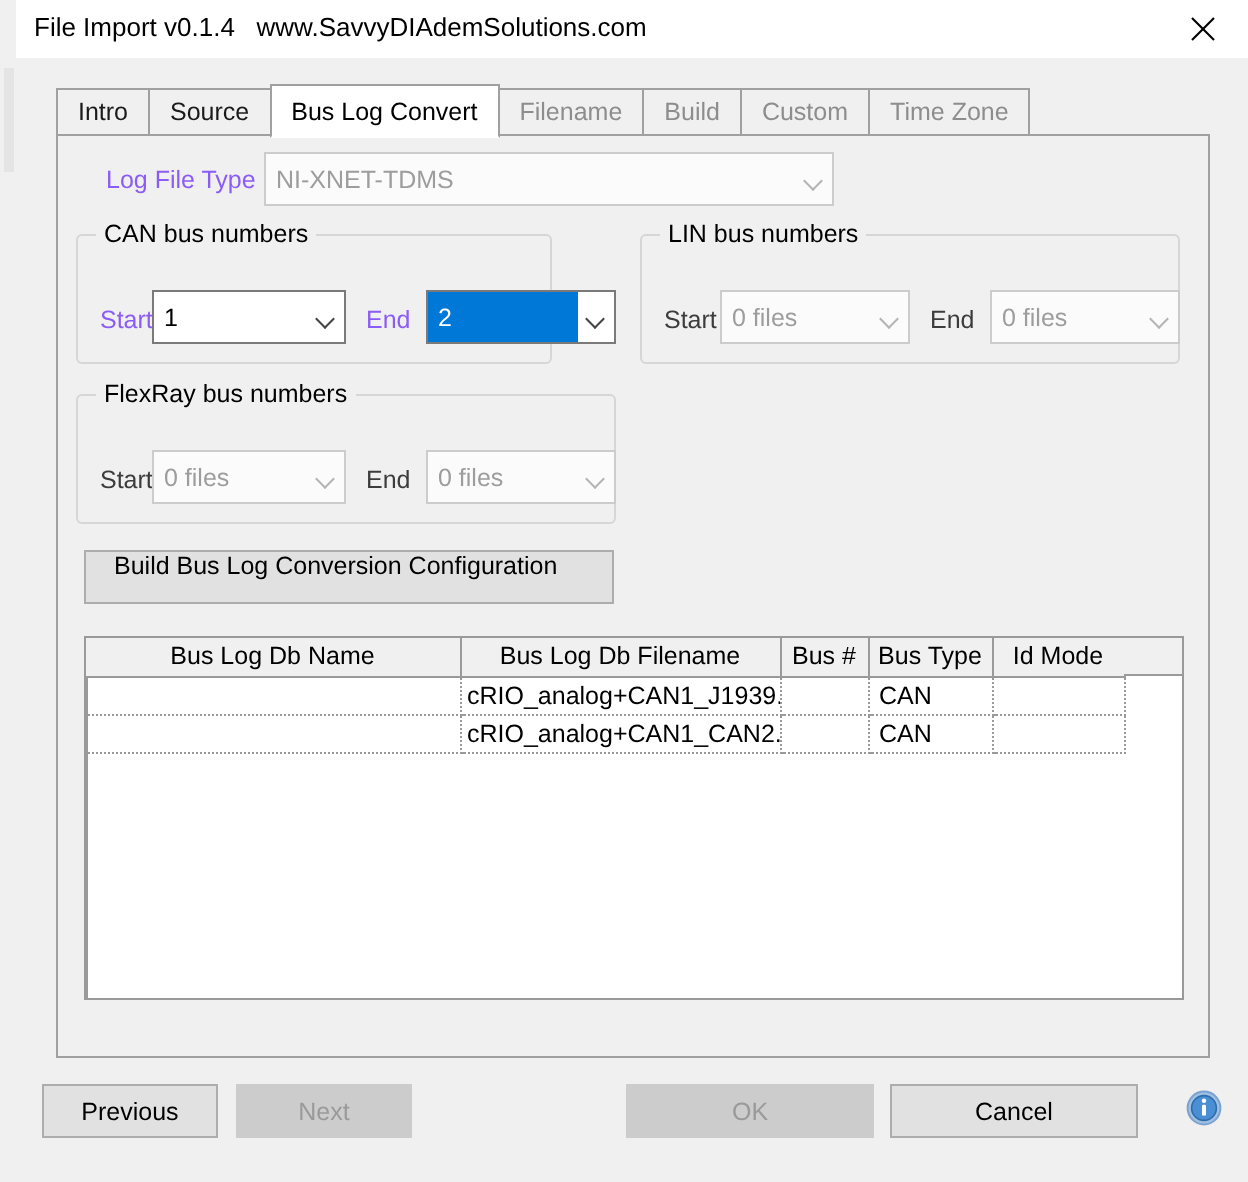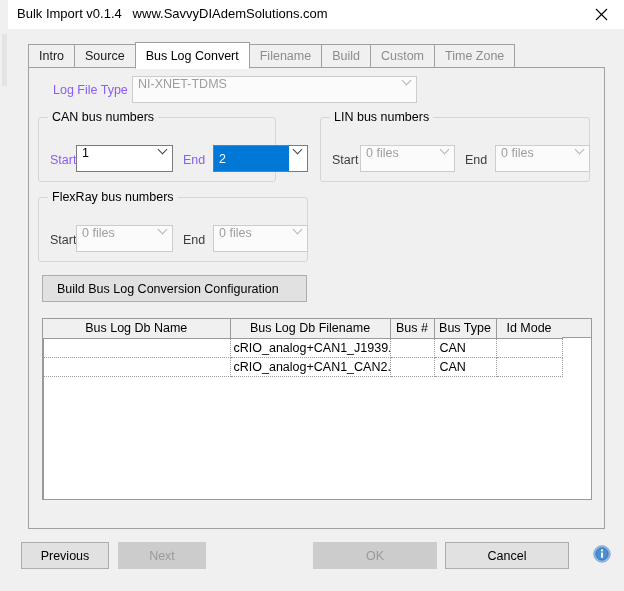--- a/index.html
+++ b/index.html
@@ -124,21 +124,21 @@
     white-space: nowrap;
   }
 
   
   .combo {
     position: absolute;
     box-sizing: border-box;
     background: #ffffff;
     border: 1px solid #7a7a7a;
     display: flex;
-    align-items: flex-start;
+    align-items: center;
     cursor: default;
   }
   .combo .val {
     flex: 1;
     padding-left: 5px;
     font-size: 12.5px;
     color: #000000;
     white-space: nowrap;
     overflow: hidden;
   }
@@ -193,21 +193,21 @@
     white-space: nowrap;
   }
 
   
   .btn {
     position: absolute;
     box-sizing: border-box;
     background: #e1e1e1;
     border: 1px solid #adadad;
     display: flex;
-    align-items: center;
+    align-items: flex-start;
     justify-content: center;
     font-size: 12.5px;
     color: #000000;
     white-space: nowrap;
     cursor: default;
   }
   .btn.left-align { justify-content: flex-start; padding-left: 14px; }
 
   
   .grid-wrap {
@@ -299,21 +299,21 @@
 </head>
 <body>
 
 <div class="bg-sliver">
   <div class="bg-sliver-inner"></div>
 </div>
 
 <div class="window">
 
   <div class="titlebar">
-    <div class="title-text">Bulk Import v0.1.4   www.SavvyDIAdemSolutions.com</div>
+    <div class="title-text">File Import v0.1.4   www.SavvyDIAdemSolutions.com</div>
     <div class="close-btn">
       <svg width="13" height="13" viewBox="0 0 13 13">
         <line x1="1" y1="1" x2="12" y2="12" stroke="#000" stroke-width="1.1"></line>
         <line x1="12" y1="1" x2="1" y2="12" stroke="#000" stroke-width="1.1"></line>
       </svg>
     </div>
   </div>
 
   <div class="tabstrip">
     <div class="tab enabled">

